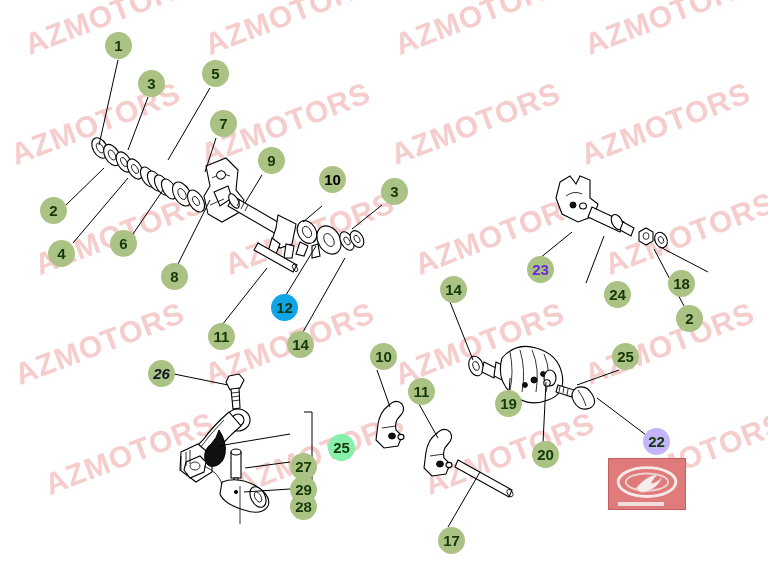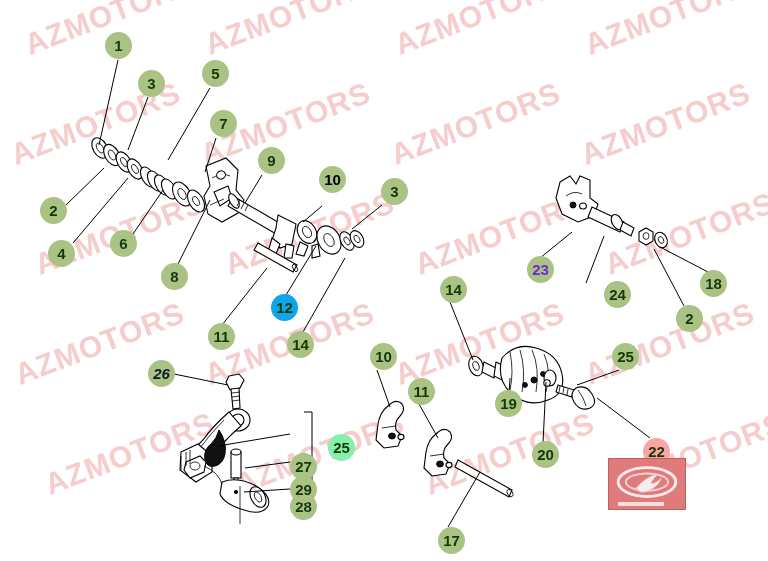--- a/index.html
+++ b/index.html
@@ -372,26 +372,26 @@
       <div class="badge" style="left: 40px; top: 197px; width: 27px; height: 27px; background: rgb(170, 194, 131); color: rgb(20, 56, 7);">2</div>
       <div class="badge" style="left: 48px; top: 240px; width: 27px; height: 27px; background: rgb(170, 194, 131); color: rgb(20, 56, 7);">4</div>
       <div class="badge" style="left: 110px; top: 230px; width: 27px; height: 27px; background: rgb(170, 194, 131); color: rgb(20, 56, 7);">6</div>
       <div class="badge" style="left: 161px; top: 263px; width: 27px; height: 27px; background: rgb(170, 194, 131); color: rgb(20, 56, 7);">8</div>
       <div class="badge" style="left: 208px; top: 323px; width: 27px; height: 27px; background: rgb(170, 194, 131); color: rgb(20, 56, 7);">11</div>
       <div class="badge" style="left: 271px; top: 294px; width: 27px; height: 27px; background: #0ea5e9; color: rgb(20, 56, 7);">12</div>
       <div class="badge" style="left: 287px; top: 331px; width: 27px; height: 27px; background: rgb(170, 194, 131); color: rgb(20, 56, 7);">14</div>
       <div class="badge" style="left: 527px; top: 256px; width: 27px; height: 27px; background: rgb(170, 194, 131); color: #6d28d9;">23</div>
       <div class="badge" style="left: 604px; top: 281px; width: 27px; height: 27px; background: rgb(170, 194, 131); color: rgb(20, 56, 7);">24</div>
       <div class="badge" style="left: 676px; top: 305px; width: 27px; height: 27px; background: rgb(170, 194, 131); color: rgb(20, 56, 7);">2</div>
-      <div class="badge" style="left: 700px; top: 270px; width: 27px; height: 27px; background: rgb(170, 194, 131); color: rgb(20, 56, 7);">18</div>
+      <div class="badge" style="left: 668px; top: 270px; width: 27px; height: 27px; background: rgb(170, 194, 131); color: rgb(20, 56, 7);">18</div>
       <div class="badge" style="left: 440px; top: 276px; width: 27px; height: 27px; background: rgb(170, 194, 131); color: rgb(20, 56, 7);">14</div>
       <div class="badge" style="left: 495px; top: 390px; width: 27px; height: 27px; background: rgb(170, 194, 131); color: rgb(20, 56, 7);">19</div>
       <div class="badge" style="left: 532px; top: 441px; width: 27px; height: 27px; background: rgb(170, 194, 131); color: rgb(20, 56, 7);">20</div>
       <div class="badge" style="left: 612px; top: 343px; width: 27px; height: 27px; background: rgb(170, 194, 131); color: rgb(20, 56, 7);">25</div>
-      <div class="badge" style="left: 643px; top: 438px; width: 27px; height: 27px; background: #fca5a5; color: rgb(20, 56, 7);">22</div>
+      <div class="badge" style="left: 643px; top: 428px; width: 27px; height: 27px; background: #c4b5fd; color: rgb(20, 56, 7);">22</div>
       <div class="badge" style="left: 370px; top: 343px; width: 27px; height: 27px; background: rgb(170, 194, 131); color: rgb(20, 56, 7);">10</div>
       <div class="badge" style="left: 408px; top: 378px; width: 27px; height: 27px; background: rgb(170, 194, 131); color: rgb(20, 56, 7);">11</div>
       <div class="badge" style="left: 438px; top: 527px; width: 27px; height: 27px; background: rgb(170, 194, 131); color: rgb(20, 56, 7);">17</div>
       <div class="badge" style="left: 148px; top: 360px; width: 27px; height: 27px; background: rgb(170, 194, 131); color: #0f172a; font-style: italic;">26</div>
       <div class="badge" style="left: 290px; top: 421px; width: 27px; height: 27px; background: rgb(170, 194, 131); color: rgb(20, 56, 7); margin-top: 32px;">27</div>
       <div class="badge" style="left: 290px; top: 449px; width: 27px; height: 27px; background: rgb(170, 194, 131); color: rgb(20, 56, 7); margin-top: 44px;">28</div>
       <div class="badge" style="left: 290px; top: 476px; width: 27px; height: 27px; background: rgb(170, 194, 131); color: rgb(20, 56, 7);">29</div>
       <div class="badge" style="left: 328px; top: 434px; width: 27px; height: 27px; background: #86efac; color: rgb(20, 56, 7);">25</div>
     </div>
 

